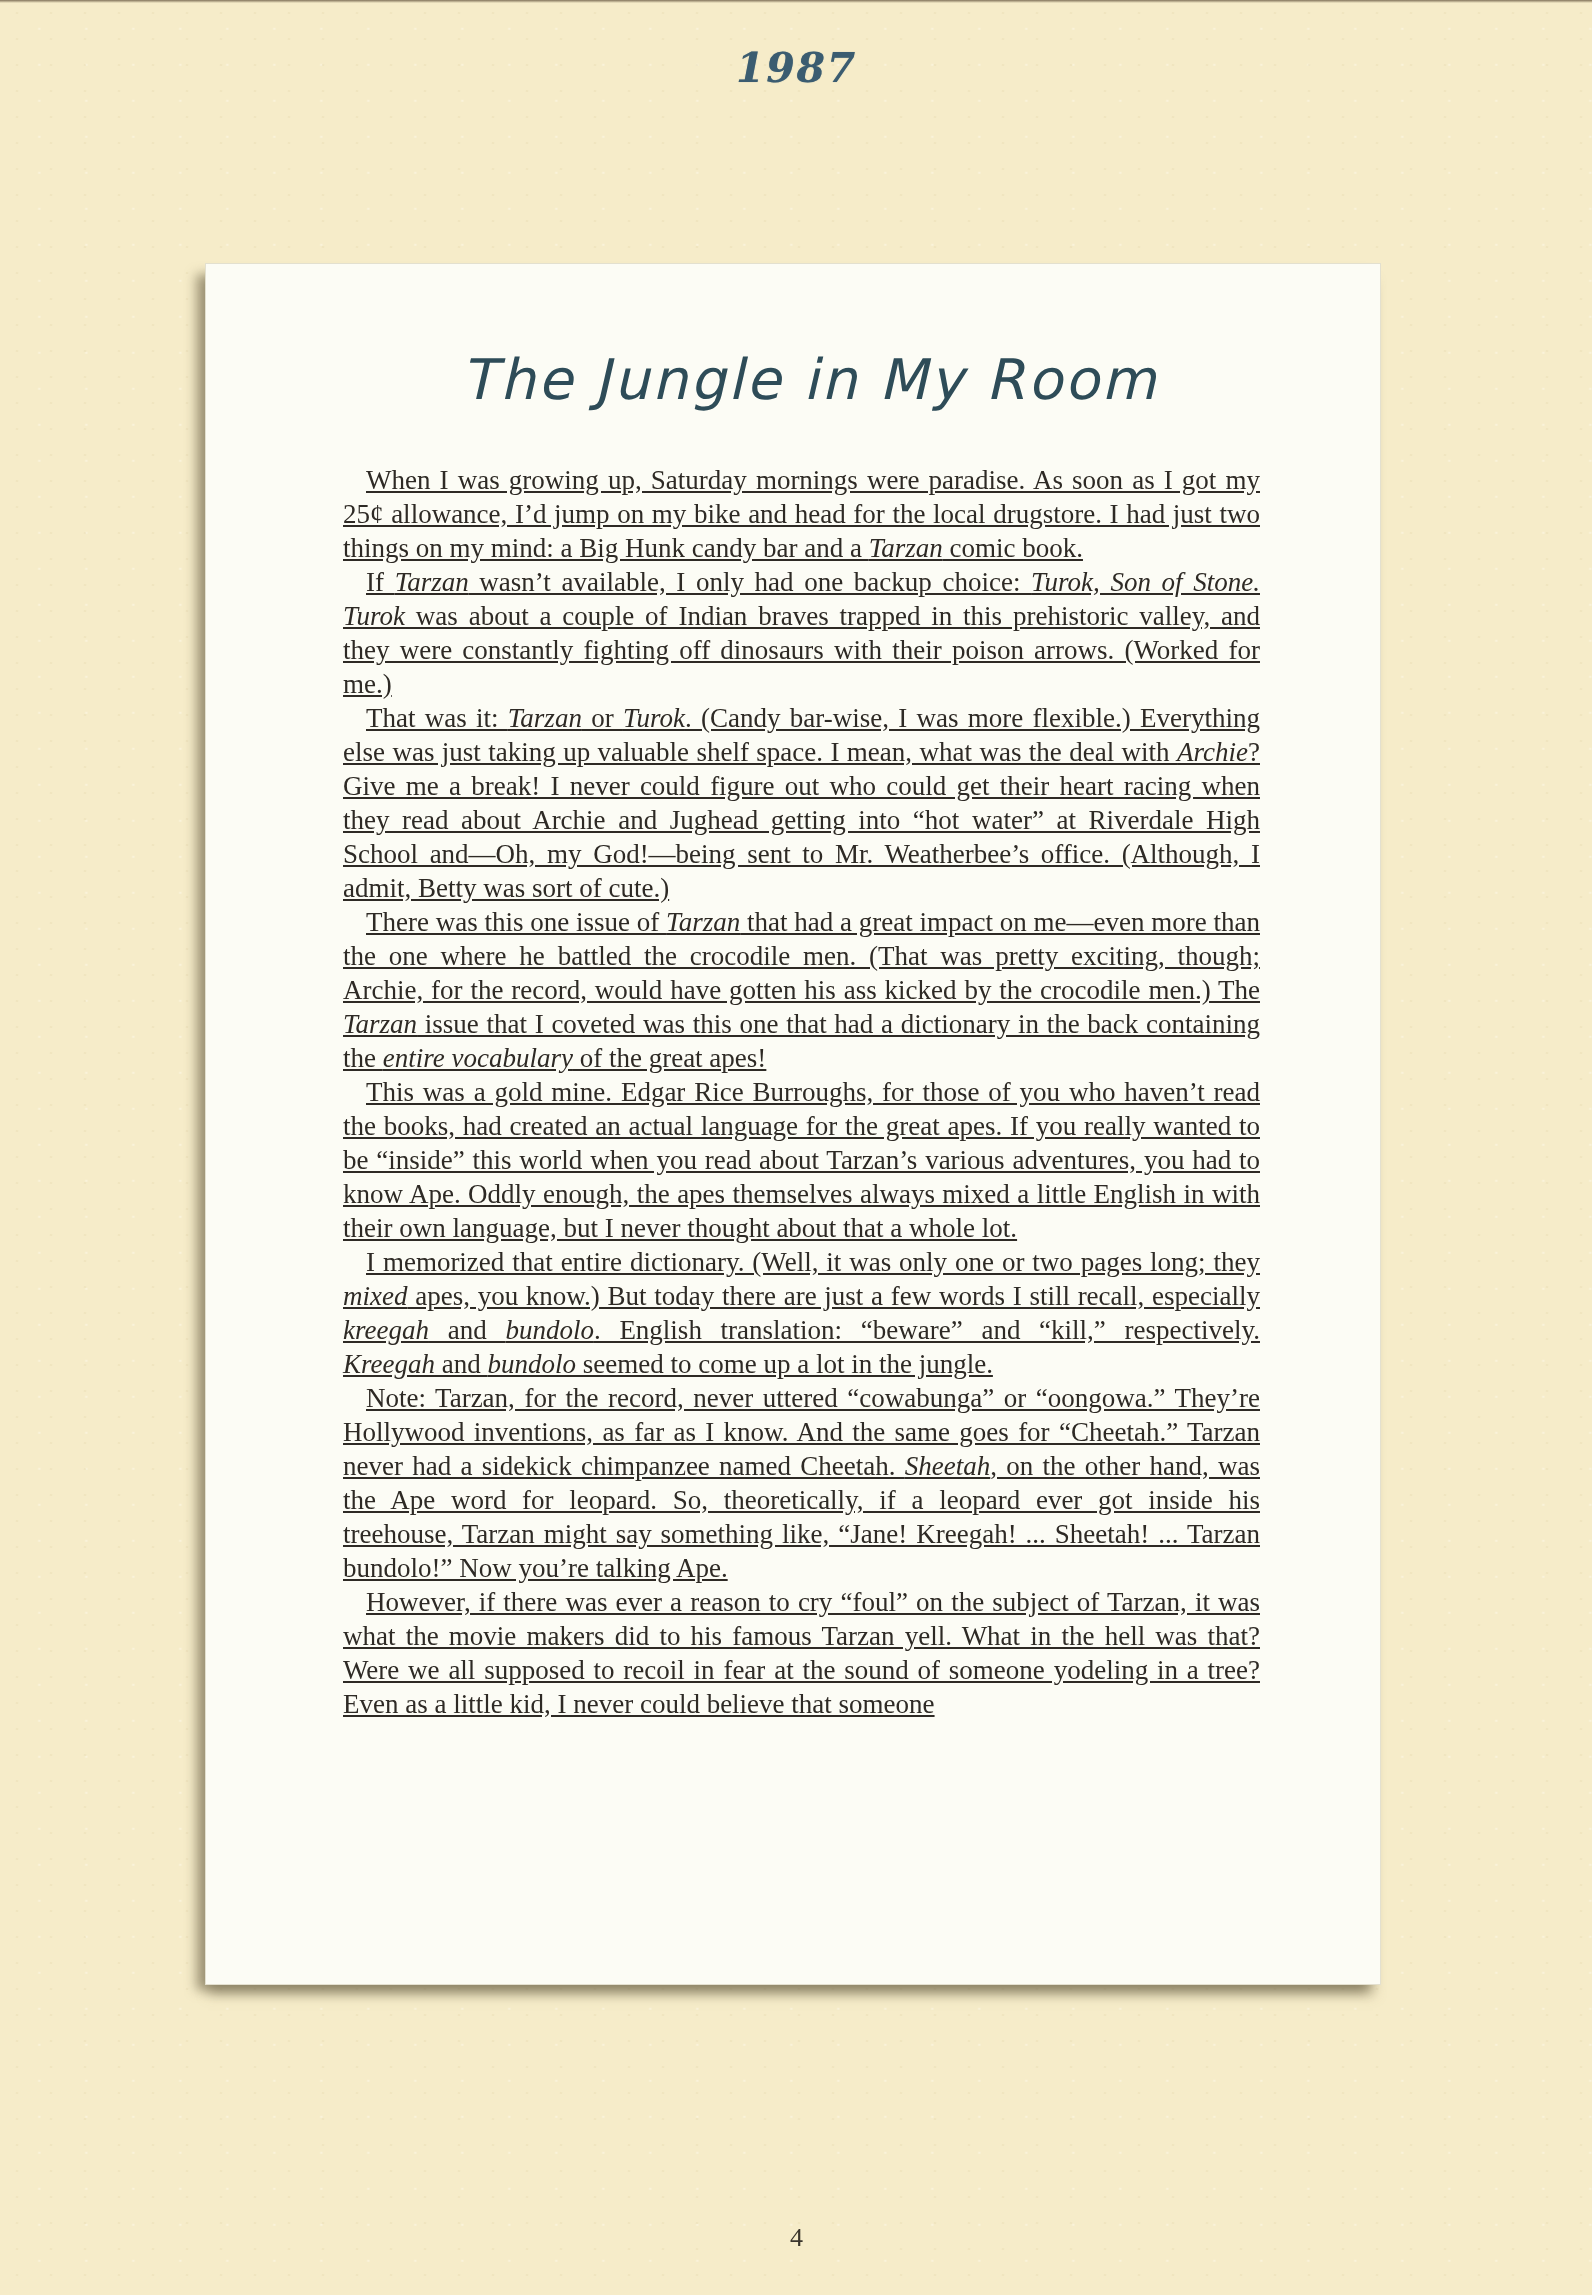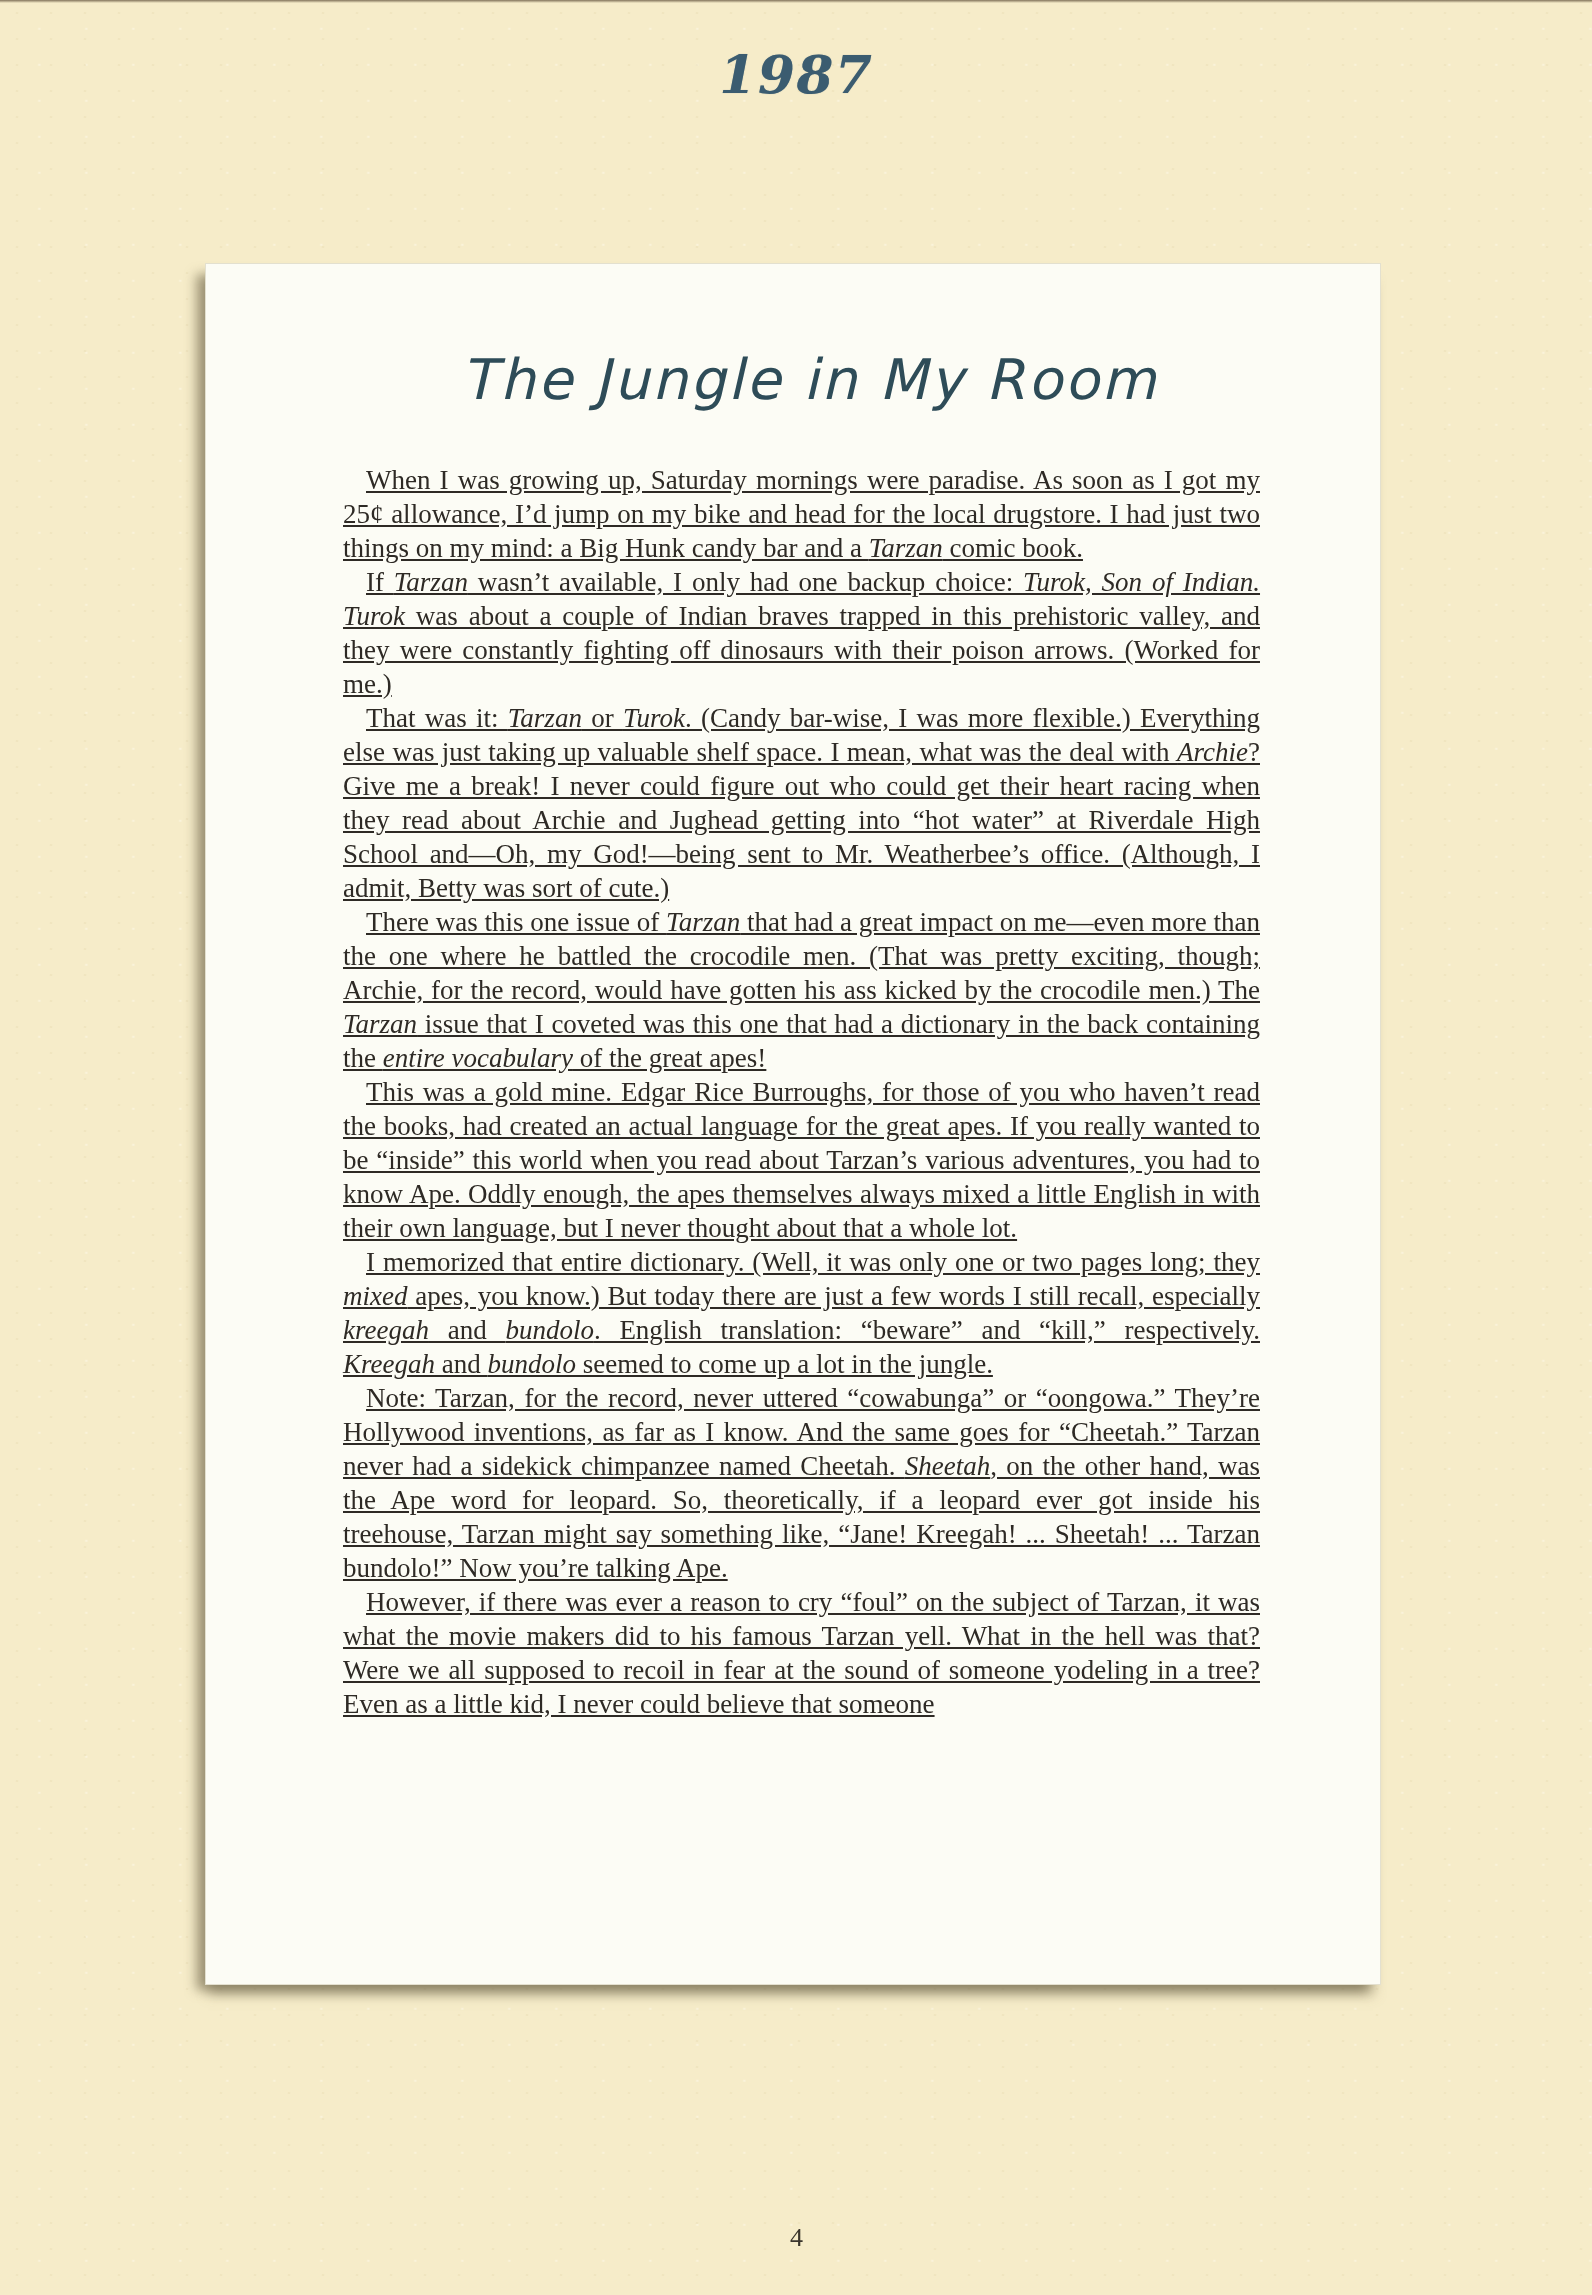--- a/index.html
+++ b/index.html
@@ -23,21 +23,21 @@
   .top-edge {
     position: absolute; top: 0; left: 0;
     width: 100%; height: 2.5px;
     background: linear-gradient(to bottom, rgba(92,76,54,0.75), rgba(92,76,54,0));
   }
   .year {
     position: absolute; top: 48px; left: 0; width: 100%;
     text-align: center;
     font-family: "DejaVu Serif", serif;
     font-weight: bold; font-style: italic;
-    font-size: 53px; line-height: 1;
+    font-size: 41px; line-height: 1;
     letter-spacing: 1.7px;
     color: #3b5c70;
     text-shadow: 0 0 0.8px rgba(59,92,112,0.55);
   }
   .paper {
     position: absolute;
     left: 205px; top: 263px;
     width: 1174px; height: 1720px;
     background: #fcfcf5;
     border: 0.8px solid rgba(198,190,162,0.45);
@@ -84,21 +84,21 @@
 <div class="canvas">
   <div class="top-edge"></div>
 
   <div class="year">1987</div>
 
   <div class="paper">
     <h1 class="title">The Jungle in My Room</h1>
 
     <div class="body-text">
         <p>When I was growing up, Saturday mornings were paradise. As soon as I got my 25¢ allowance, I’d jump on my bike and head for the local drugstore. I had just two things on my mind: a Big Hunk candy bar and a <i>Tarzan</i> comic book.</p>
-        <p>If <i>Tarzan</i> wasn’t available, I only had one backup choice: <i>Turok, Son of Indian.</i> <i>Turok</i> was about a couple of Indian braves trapped in this prehistoric valley, and they were constantly fighting off dinosaurs with their poison arrows. (Worked for me.)</p>
+        <p>If <i>Tarzan</i> wasn’t available, I only had one backup choice: <i>Turok, Son of Stone.</i> <i>Turok</i> was about a couple of Indian braves trapped in this prehistoric valley, and they were constantly fighting off dinosaurs with their poison arrows. (Worked for me.)</p>
         <p>That was it: <i>Tarzan</i> or <i>Turok</i>. (Candy bar-wise, I was more flexible.) Everything else was just taking up valuable shelf space. I mean, what was the deal with <i>Archie</i>? Give me a break! I never could figure out who could get their heart racing when they read about Archie and Jughead getting into “hot water” at Riverdale High School and—Oh, my God!—being sent to Mr. Weatherbee’s office. (Although, I admit, Betty was sort of cute.)</p>
         <p>There was this one issue of <i>Tarzan</i> that had a great impact on me—even more than the one where he battled the crocodile men. (That was pretty exciting, though; Archie, for the record, would have gotten his ass kicked by the crocodile men.) The <i>Tarzan</i> issue that I coveted was this one that had a dictionary in the back containing the <i>entire vocabulary</i> of the great apes!</p>
         <p>This was a gold mine. Edgar Rice Burroughs, for those of you who haven’t read the books, had created an actual language for the great apes. If you really wanted to be “inside” this world when you read about Tarzan’s various adventures, you had to know Ape. Oddly enough, the apes themselves always mixed a little English in with their own language, but I never thought about that a whole lot.</p>
         <p>I memorized that entire dictionary. (Well, it was only one or two pages long; they <i>mixed</i> apes, you know.) But today there are just a few words I still recall, especially <i>kreegah</i> and <i>bundolo</i>. English translation: “beware” and “kill,” respectively. <i>Kreegah</i> and <i>bundolo</i> seemed to come up a lot in the jungle.</p>
         <p>Note: Tarzan, for the record, never uttered “cowabunga” or “oongowa.” They’re Hollywood inventions, as far as I know. And the same goes for “Cheetah.” Tarzan never had a sidekick chimpanzee named Cheetah. <i>Sheetah</i>, on the other hand, was the Ape word for leopard. So, theoretically, if a leopard ever got inside his treehouse, Tarzan might say something like, “Jane! Kreegah! ... Sheetah! ... Tarzan bundolo!” Now you’re talking Ape.</p>
         <p>However, if there was ever a reason to cry “foul” on the subject of Tarzan, it was what the movie makers did to his famous Tarzan yell. What in the hell was that? Were we all supposed to recoil in fear at the sound of someone yodeling in a tree? Even as a little kid, I never could believe that someone</p>
       </div>
   </div>
 
   <div class="folio">4</div>

